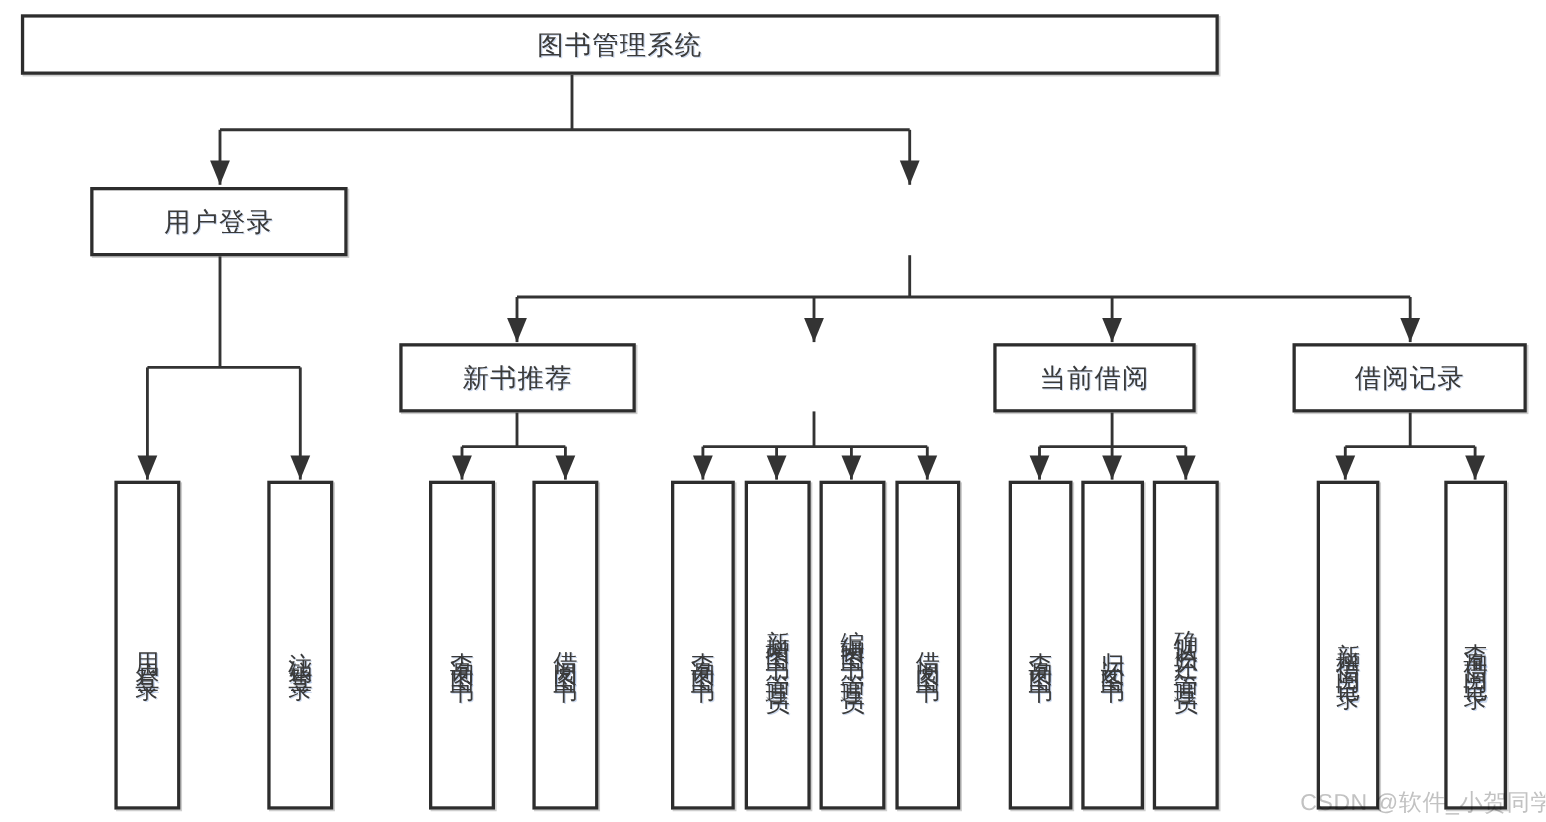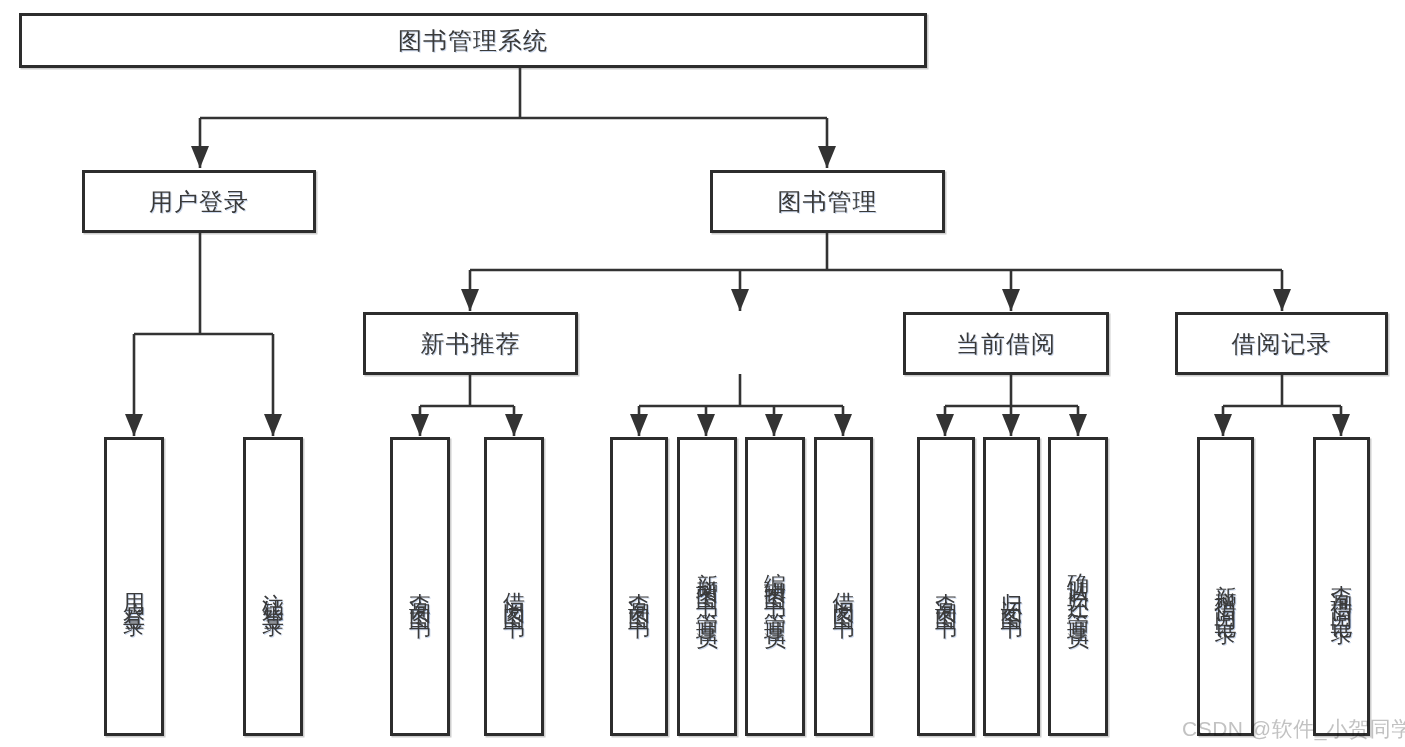--- a/index.html
+++ b/index.html
@@ -107,35 +107,32 @@
       <line x1="1011" y1="406" x2="1011" y2="436" marker-end="url(#ah)"></line>
       <line x1="1078" y1="406" x2="1078" y2="436" marker-end="url(#ah)"></line>
 
       <path d="M1282 374 V406"></path>
       <path d="M1223 406 H1341"></path>
       <line x1="1223" y1="406" x2="1223" y2="436" marker-end="url(#ah)"></line>
       <line x1="1341" y1="406" x2="1341" y2="436" marker-end="url(#ah)"></line>
     </g>
   </svg>
 
-  <div class="node" style="left:19px;top:13px;width:908px;height:55px;">
+  <div class="node" style="left:19px;top:13px;width:1089px;height:55px;">
     <span class="h-label">图书管理系统</span>
   </div>
 
   <div class="node" style="left:82px;top:170px;width:234px;height:63px;">
     <span class="h-label">用户登录</span>
   </div>
-  <div class="node" style="left:710px;top:170px;width:235px;height:63px;">
-    <span class="h-label">图书管理</span>
-  </div>
 
   <div class="node" style="left:363px;top:312px;width:215px;height:63px;">
     <span class="h-label">新书推荐</span>
   </div>
-  <div class="node" style="left:903px;top:312px;width:206px;height:63px;">
+  <div class="node" style="left:903px;top:312px;width:184px;height:63px;">
     <span class="h-label">当前借阅</span>
   </div>
   <div class="node" style="left:1175px;top:312px;width:213px;height:63px;">
     <span class="h-label">借阅记录</span>
   </div>
 
   <div class="leaf" style="left:104px;width:60px;">
     <span class="v-label">用户登录</span>
   </div>
   <div class="leaf" style="left:243px;width:60px;">

